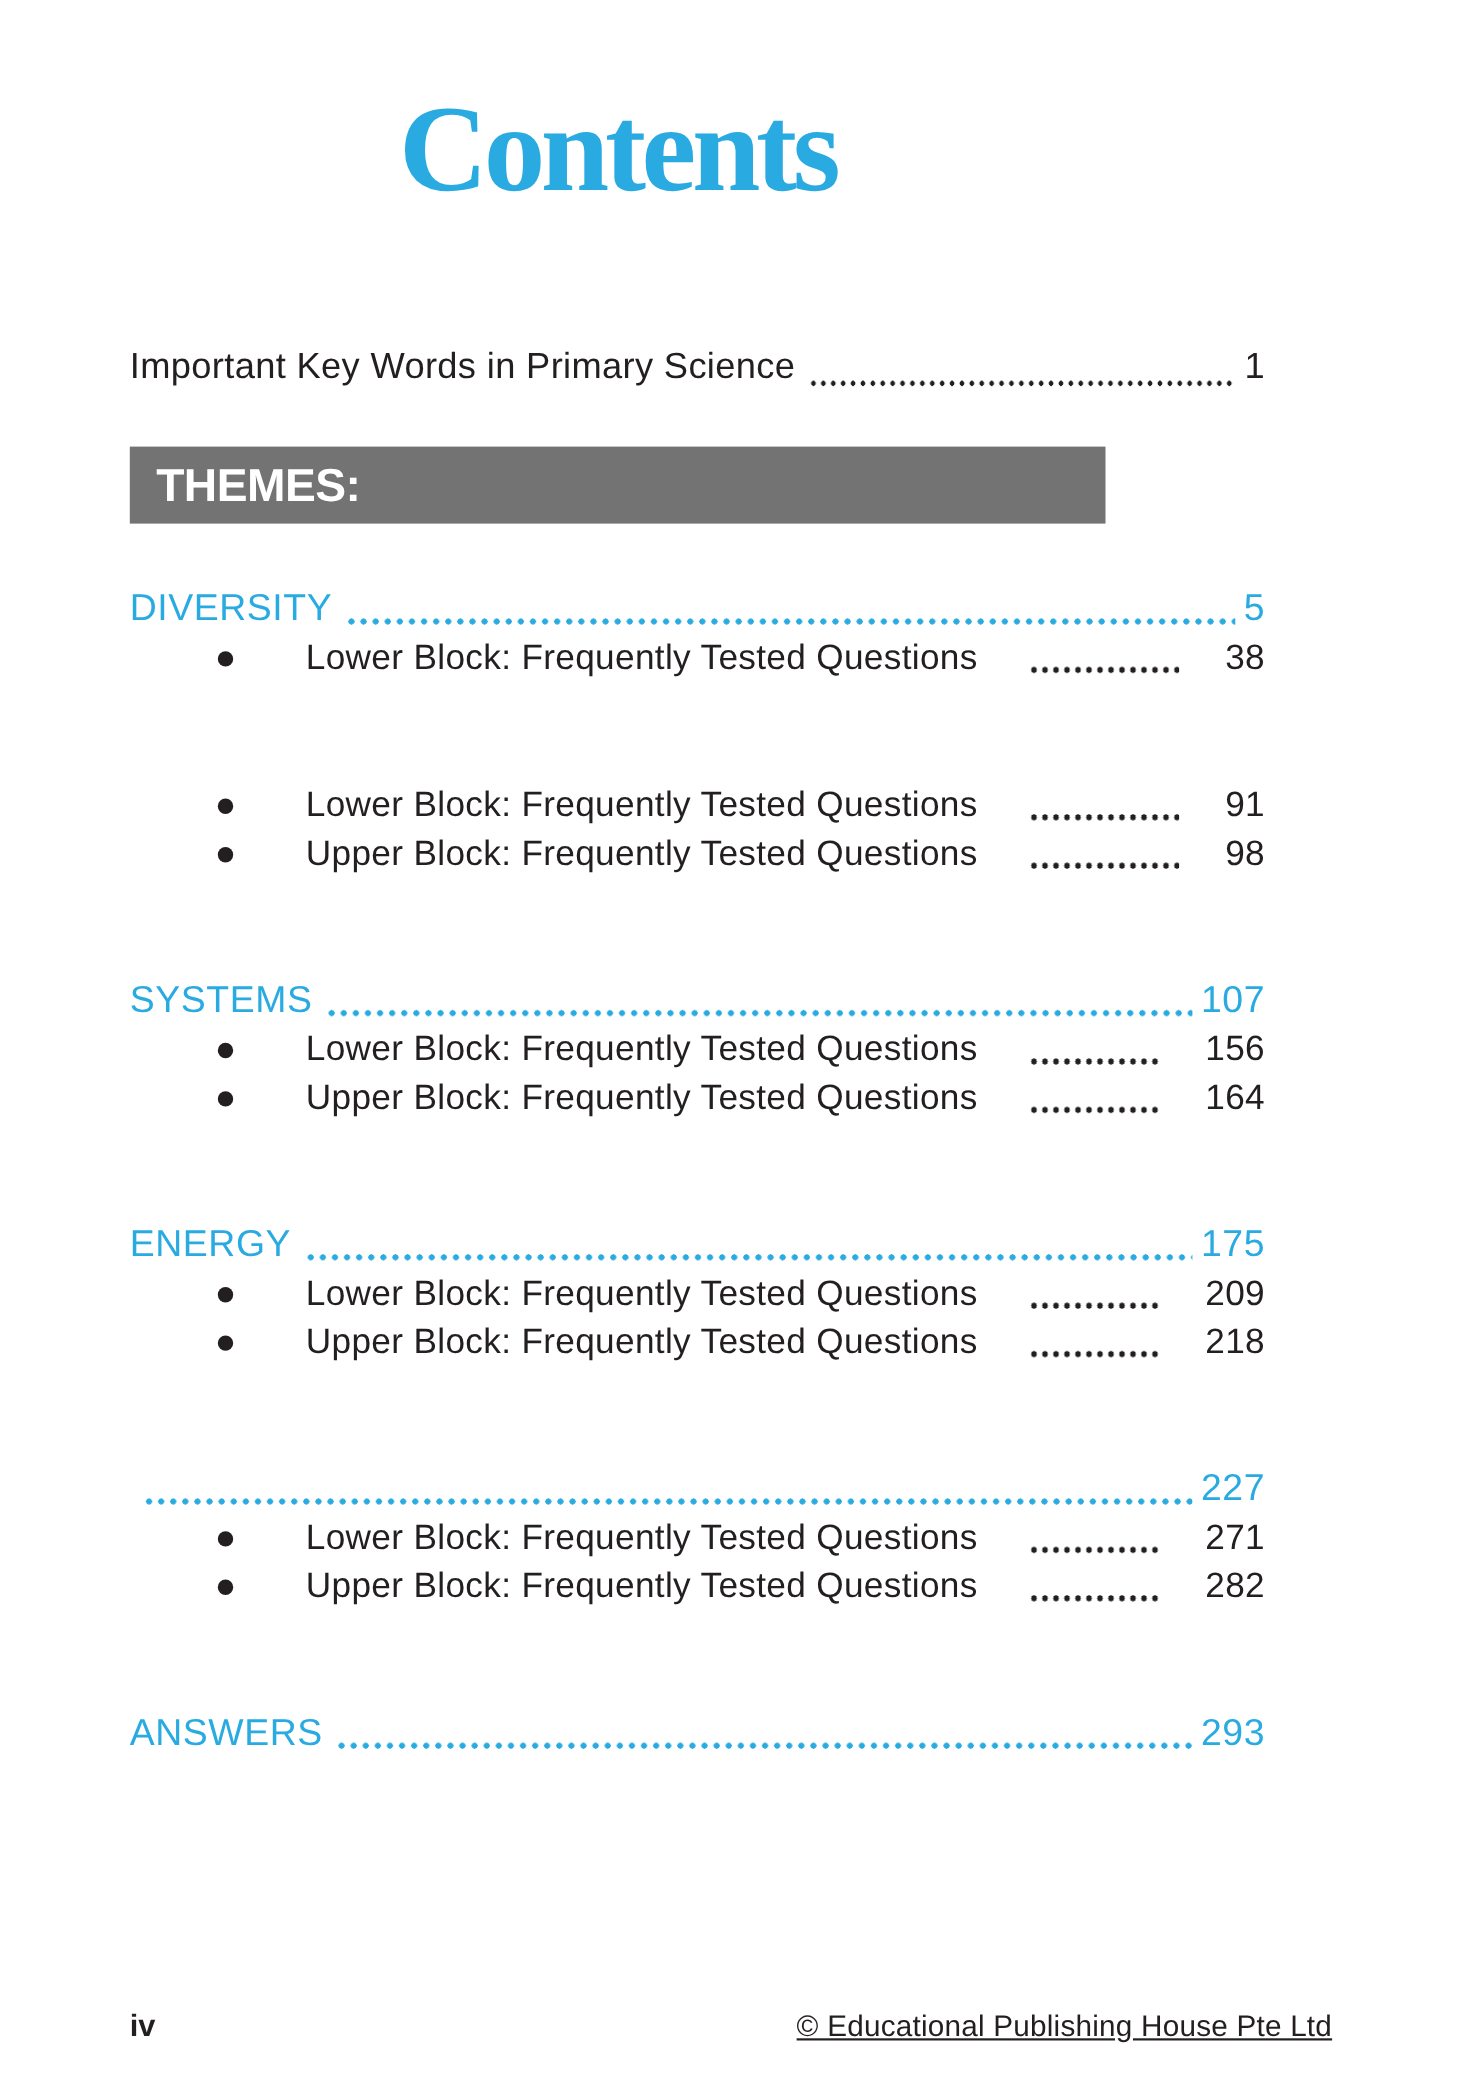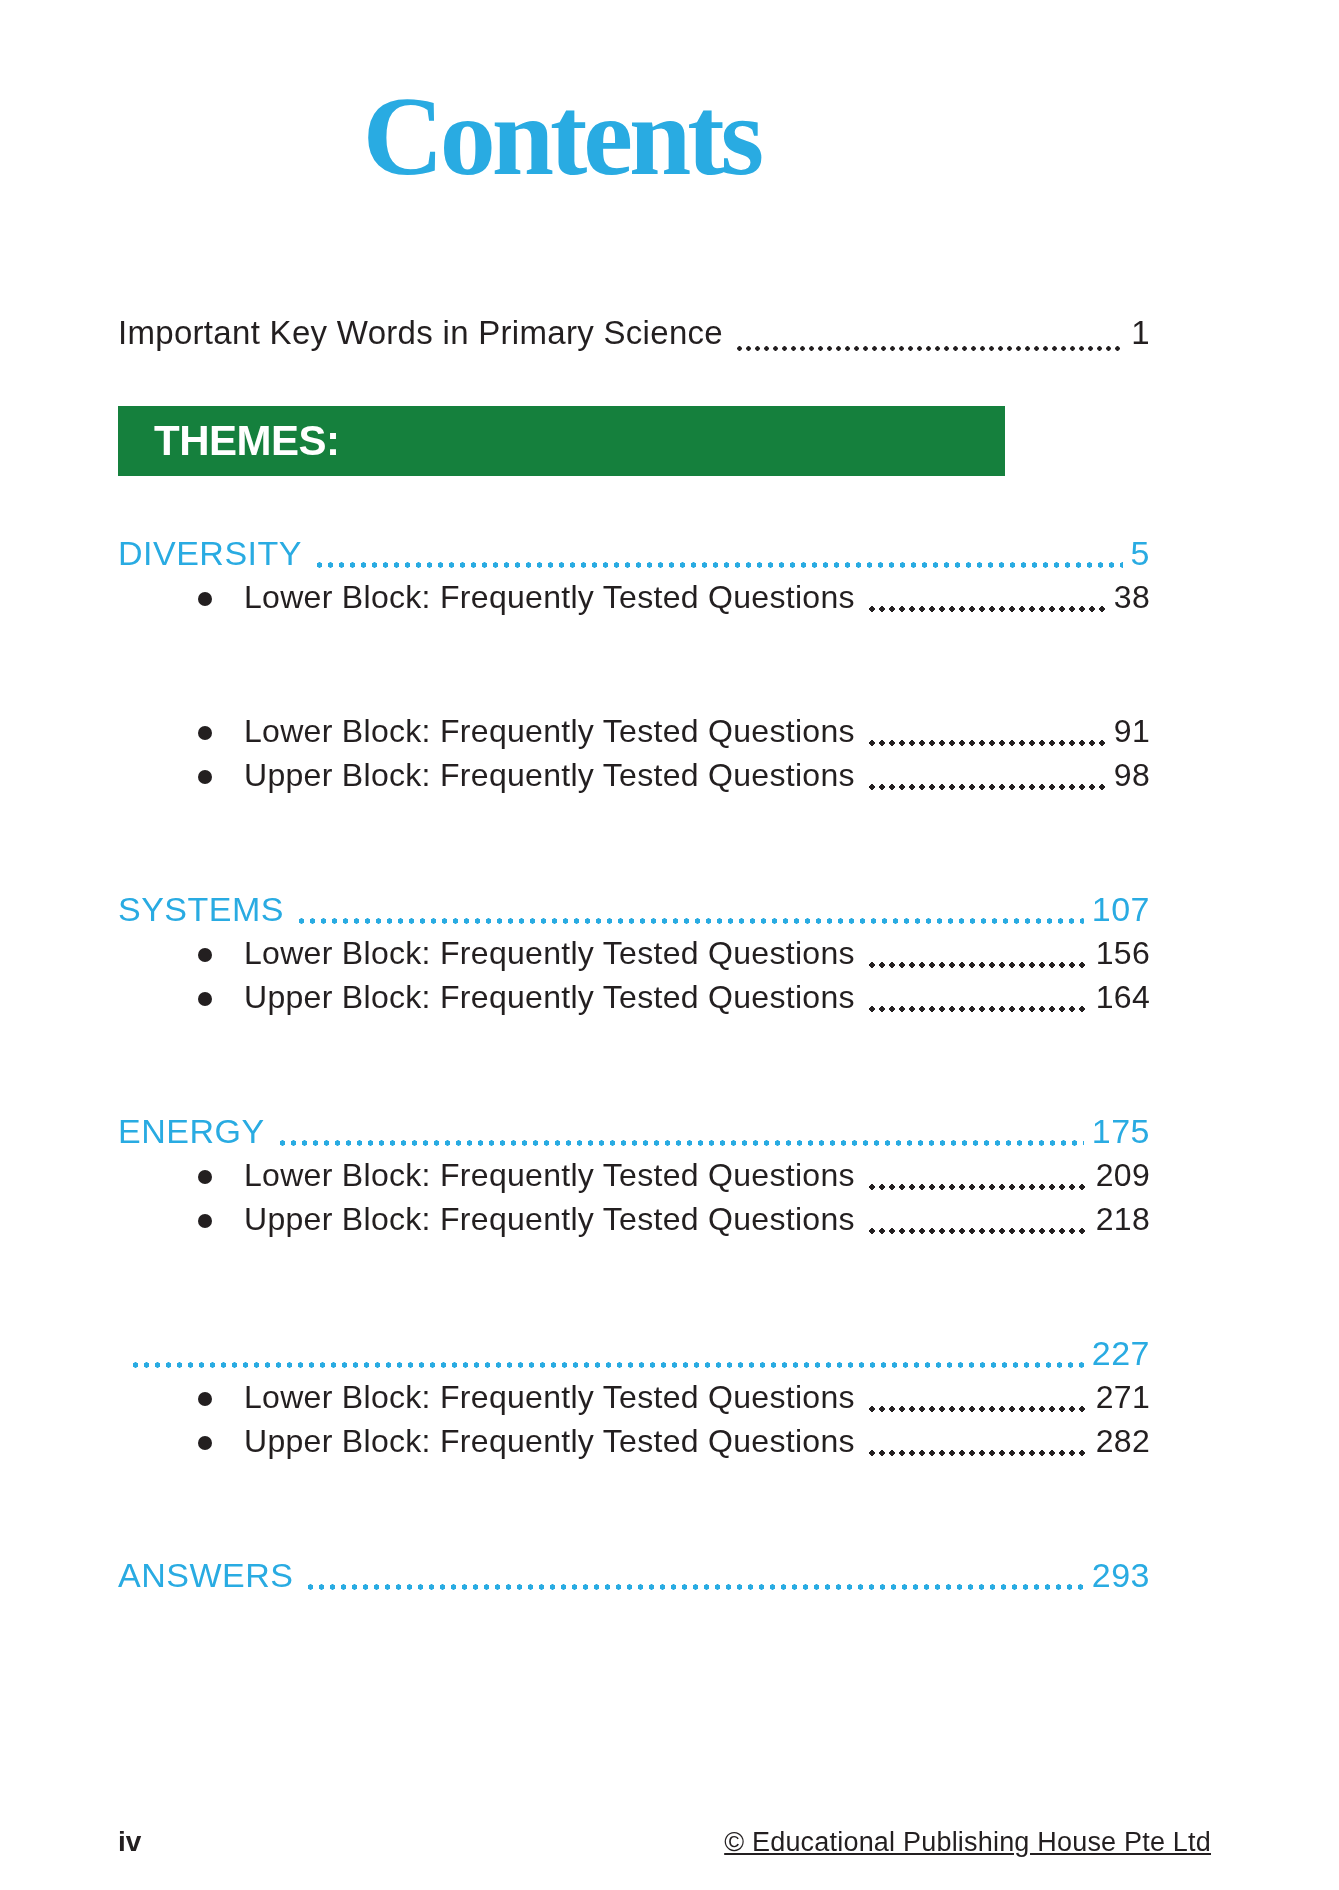--- a/index.html
+++ b/index.html
@@ -40,25 +40,25 @@
   .intro-row {
     margin-top: 118px;
     font-size: 33px;
     letter-spacing: 0.3px;
   }
   
   .themes-banner {
     margin-top: 50px;
     width: 887px;
     height: 70px;
-    background: #15803d;
+    background: #737373;
     display: flex;
     align-items: center;
     box-sizing: border-box;
-    padding-left: 36px;
+    padding-left: 24px;
   }
   .themes-banner .banner-label {
     color: #ffffff;
     font-size: 42px;
     font-weight: bold;
     letter-spacing: -0.5px;
   }
   
   .toc {
     margin-top: 55px;
@@ -84,20 +84,21 @@
   .section-row {
     color: #29ABE2;
     font-size: 34px;
     letter-spacing: 0.5px;
   }
   .sub-row {
     color: #231F20;
     font-size: 32px;
     letter-spacing: 0.3px;
     padding-left: 80px;
+    gap: 34px;
   }
   .bullet {
     width: 14px;
     height: 14px;
     border-radius: 50%;
     background: #231F20;
     align-self: flex-end;
     margin: 0 32px 13px 0;
     flex: 0 0 auto;
   }

